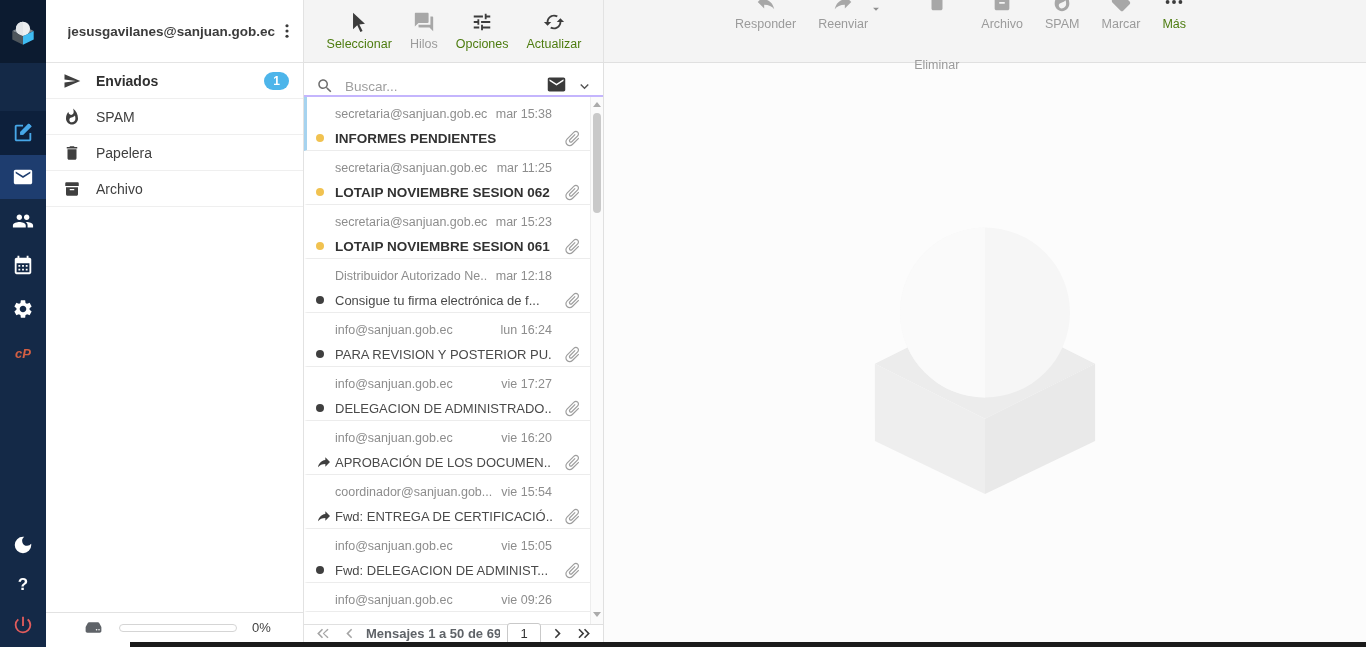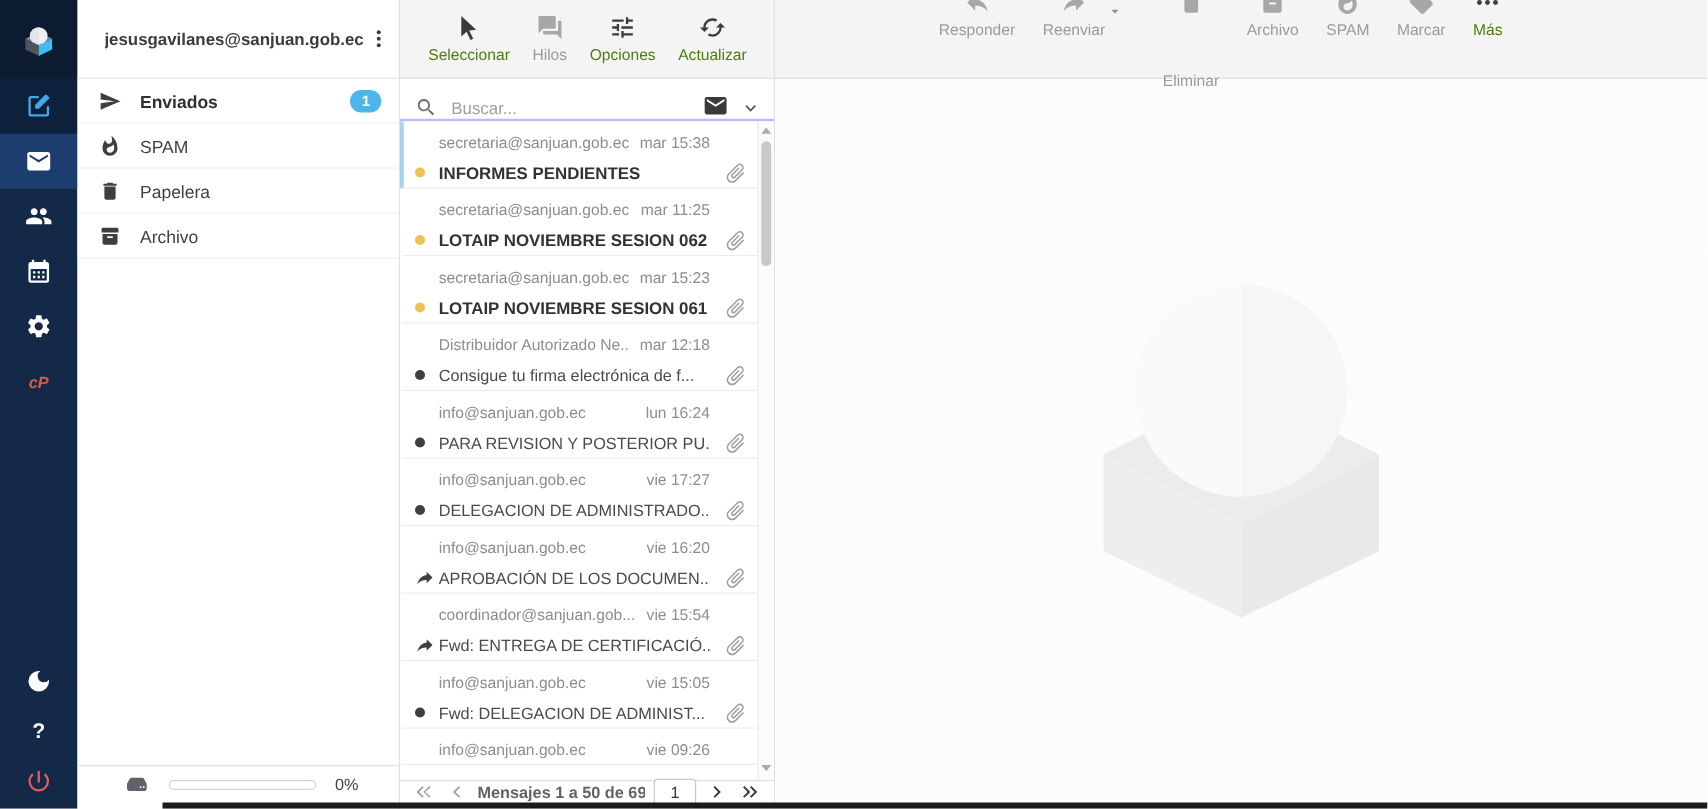--- a/index.html
+++ b/index.html
@@ -3,21 +3,21 @@
 <meta charset="utf-8">
 <style>
   html,body{margin:0;padding:0;}
   body{width:1366px;height:647px;overflow:hidden;position:relative;background:#fff;
        font-family:"Liberation Sans","DejaVu Sans",sans-serif;-webkit-font-smoothing:antialiased;}
   *{box-sizing:border-box;}
   svg{display:block;}
   .app{display:flex;width:1366px;height:647px;}
 
   
-  .rail{width:62px;background:#142947;display:flex;flex-direction:column;flex:none;}
+  .rail{width:46px;background:#142947;display:flex;flex-direction:column;flex:none;gap:48px;}
   .rail-logo{height:63px;background:#0c1b30;display:flex;align-items:center;justify-content:center;flex:none;}
   .rail-btn{height:42px;display:flex;align-items:center;justify-content:center;color:#fff;cursor:pointer;flex:none;}
   .rail-btn svg{width:22px;height:22px;fill:currentColor;}
   .rail-btn.tile{height:44px;}
   .rail-btn.compose{background:#0d203c;color:#47a7e8;}
   .rail-btn.selected{background:#1e3d6f;}
   .rail-btn.cpanel{font-style:italic;font-weight:bold;font-size:13px;color:#d35f43;}
   .rail-spacer{flex:1;}
   .rail-bottom{display:flex;flex-direction:column;gap:16px;padding-bottom:10px;}
   .rail-bottom .rail-btn{height:24px;}

